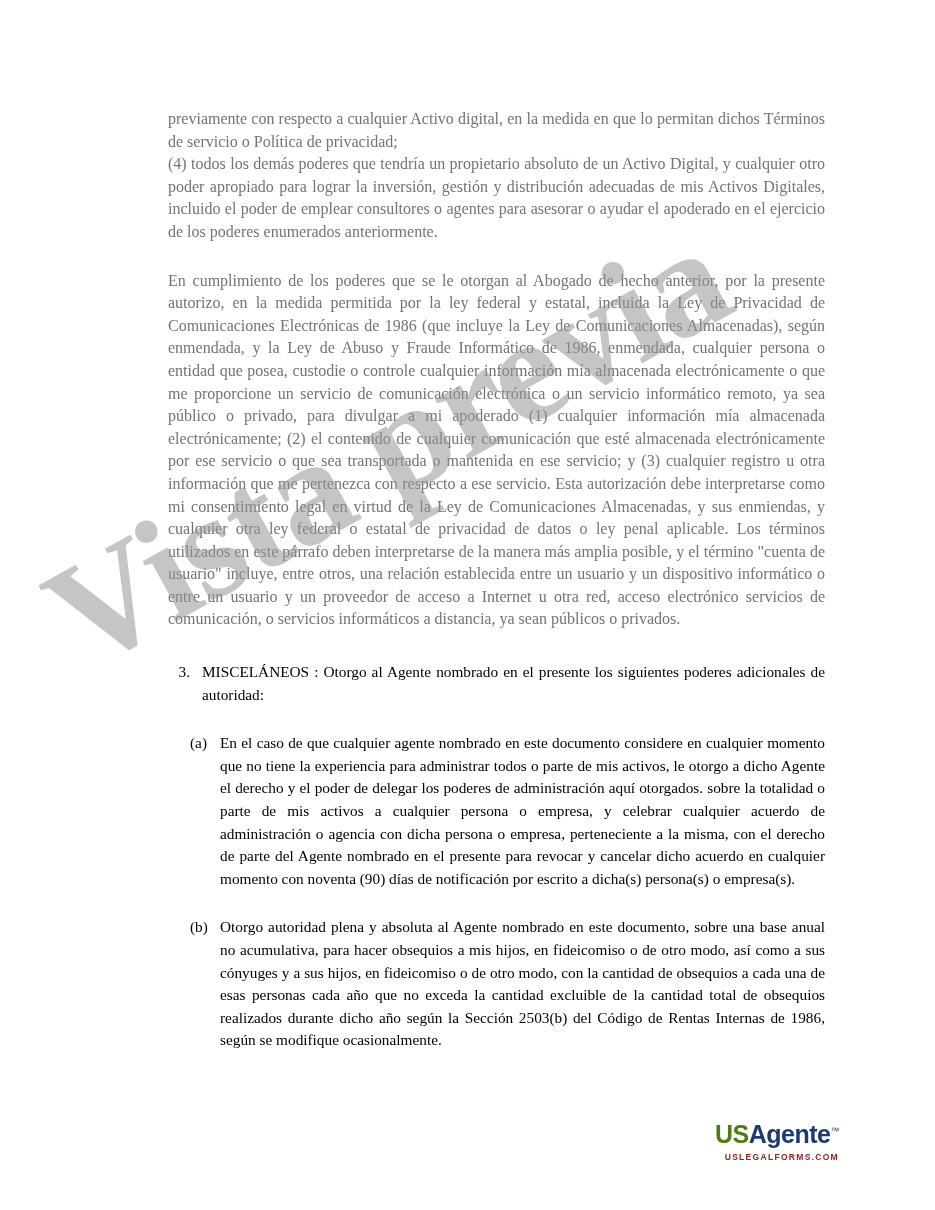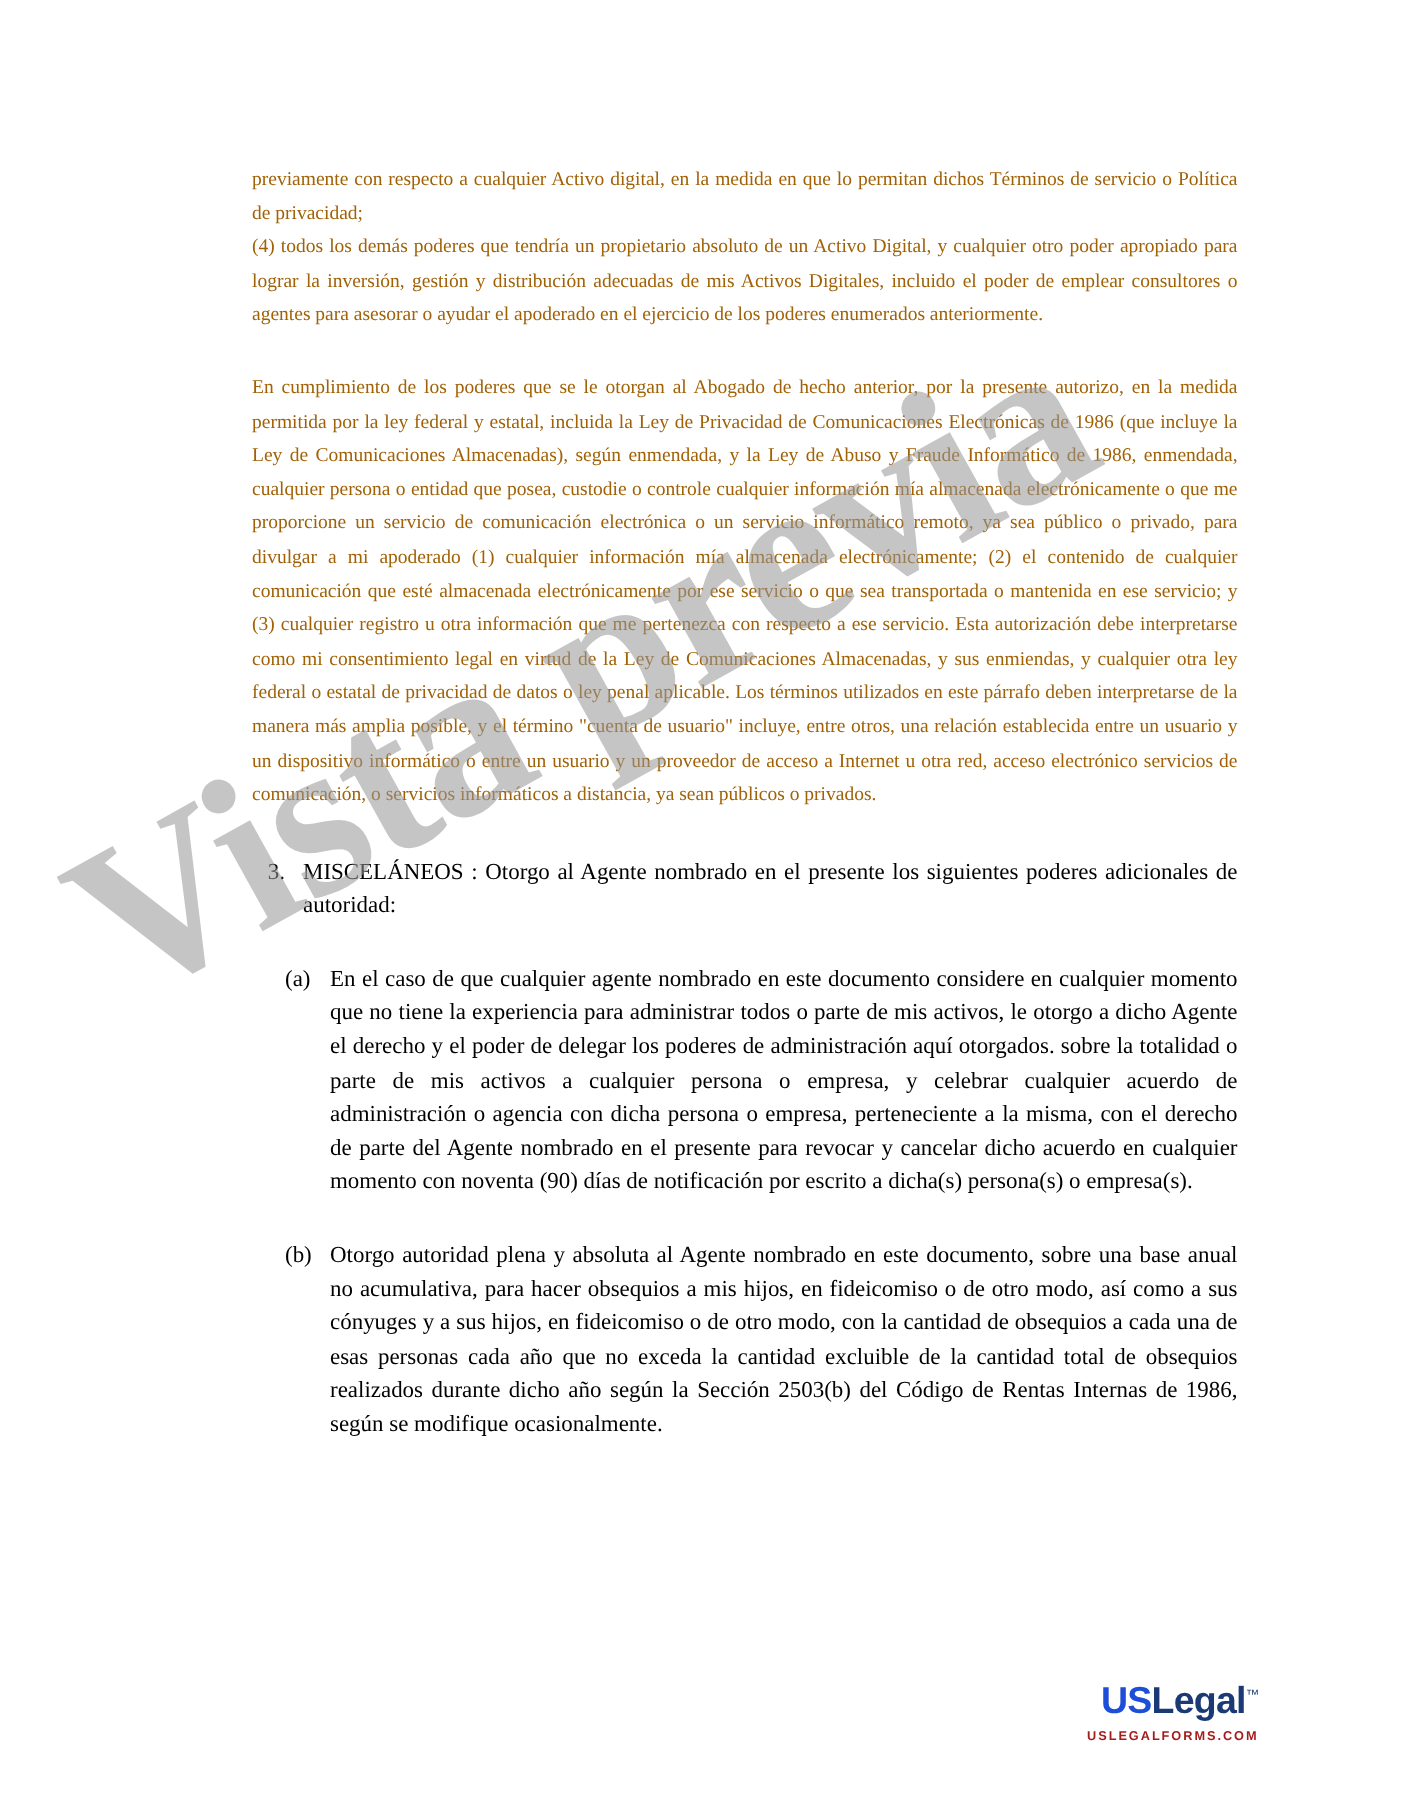--- a/index.html
+++ b/index.html
@@ -22,24 +22,24 @@
     background: #fff;
   }
   .content {
     position: absolute;
     left: 168px;
     top: 108px;
     width: 657px;
   }
   p.para {
     margin: 0 0 0 0;
-    font-size: 13px;
+    font-size: 16px;
     line-height: 22.6px;
     text-align: justify;
-    color: #a16207;
+    color: #737373;
     font-family: "Liberation Serif", serif;
   }
   .gap-md { height: 26px; }
 
   
   .clause {
     position: relative;
     display: flex;
     margin-top: 30px;
   }
@@ -116,21 +116,21 @@
     font-family: "Liberation Sans", sans-serif;
   }
   .logo-main {
     font-size: 25px;
     font-weight: bold;
     color: #1b3a75;
     letter-spacing: -0.5px;
     line-height: 1;
   }
   .logo-main .us {
-    color: #1d4ed8;
+    color: #4d7c0f;
   }
   .logo-tm {
     font-size: 9px;
     vertical-align: super;
     color: #1b3a75;
     font-weight: normal;
   }
   .logo-sub {
     margin-top: 5px;
     font-size: 8.5px;
@@ -172,17 +172,17 @@
       <div class="subitem-body">Otorgo autoridad plena y absoluta al Agente nombrado en este documento, sobre una base anual no acumulativa, para hacer obsequios a mis hijos, en fideicomiso o de otro modo, así como a sus cónyuges y a sus hijos, en fideicomiso o de otro modo, con la cantidad de obsequios a cada una de esas personas cada año que no exceda la cantidad excluible de la cantidad total de obsequios realizados durante dicho año según la Sección 2503(b) del Código de Rentas Internas de 1986, según se modifique ocasionalmente.</div>
     </div>
 
   </div>
 
   <div class="watermark">
     <span>Vista previa</span>
   </div>
 
   <div class="logo">
-    <div class="logo-main"><span class="us">US</span><span>Legal</span><span class="logo-tm">™</span></div>
+    <div class="logo-main"><span class="us">US</span><span>Agente</span><span class="logo-tm">™</span></div>
     <div class="logo-sub">USLEGALFORMS.COM</div>
   </div>
 
 </div>
 
 </body></html>

